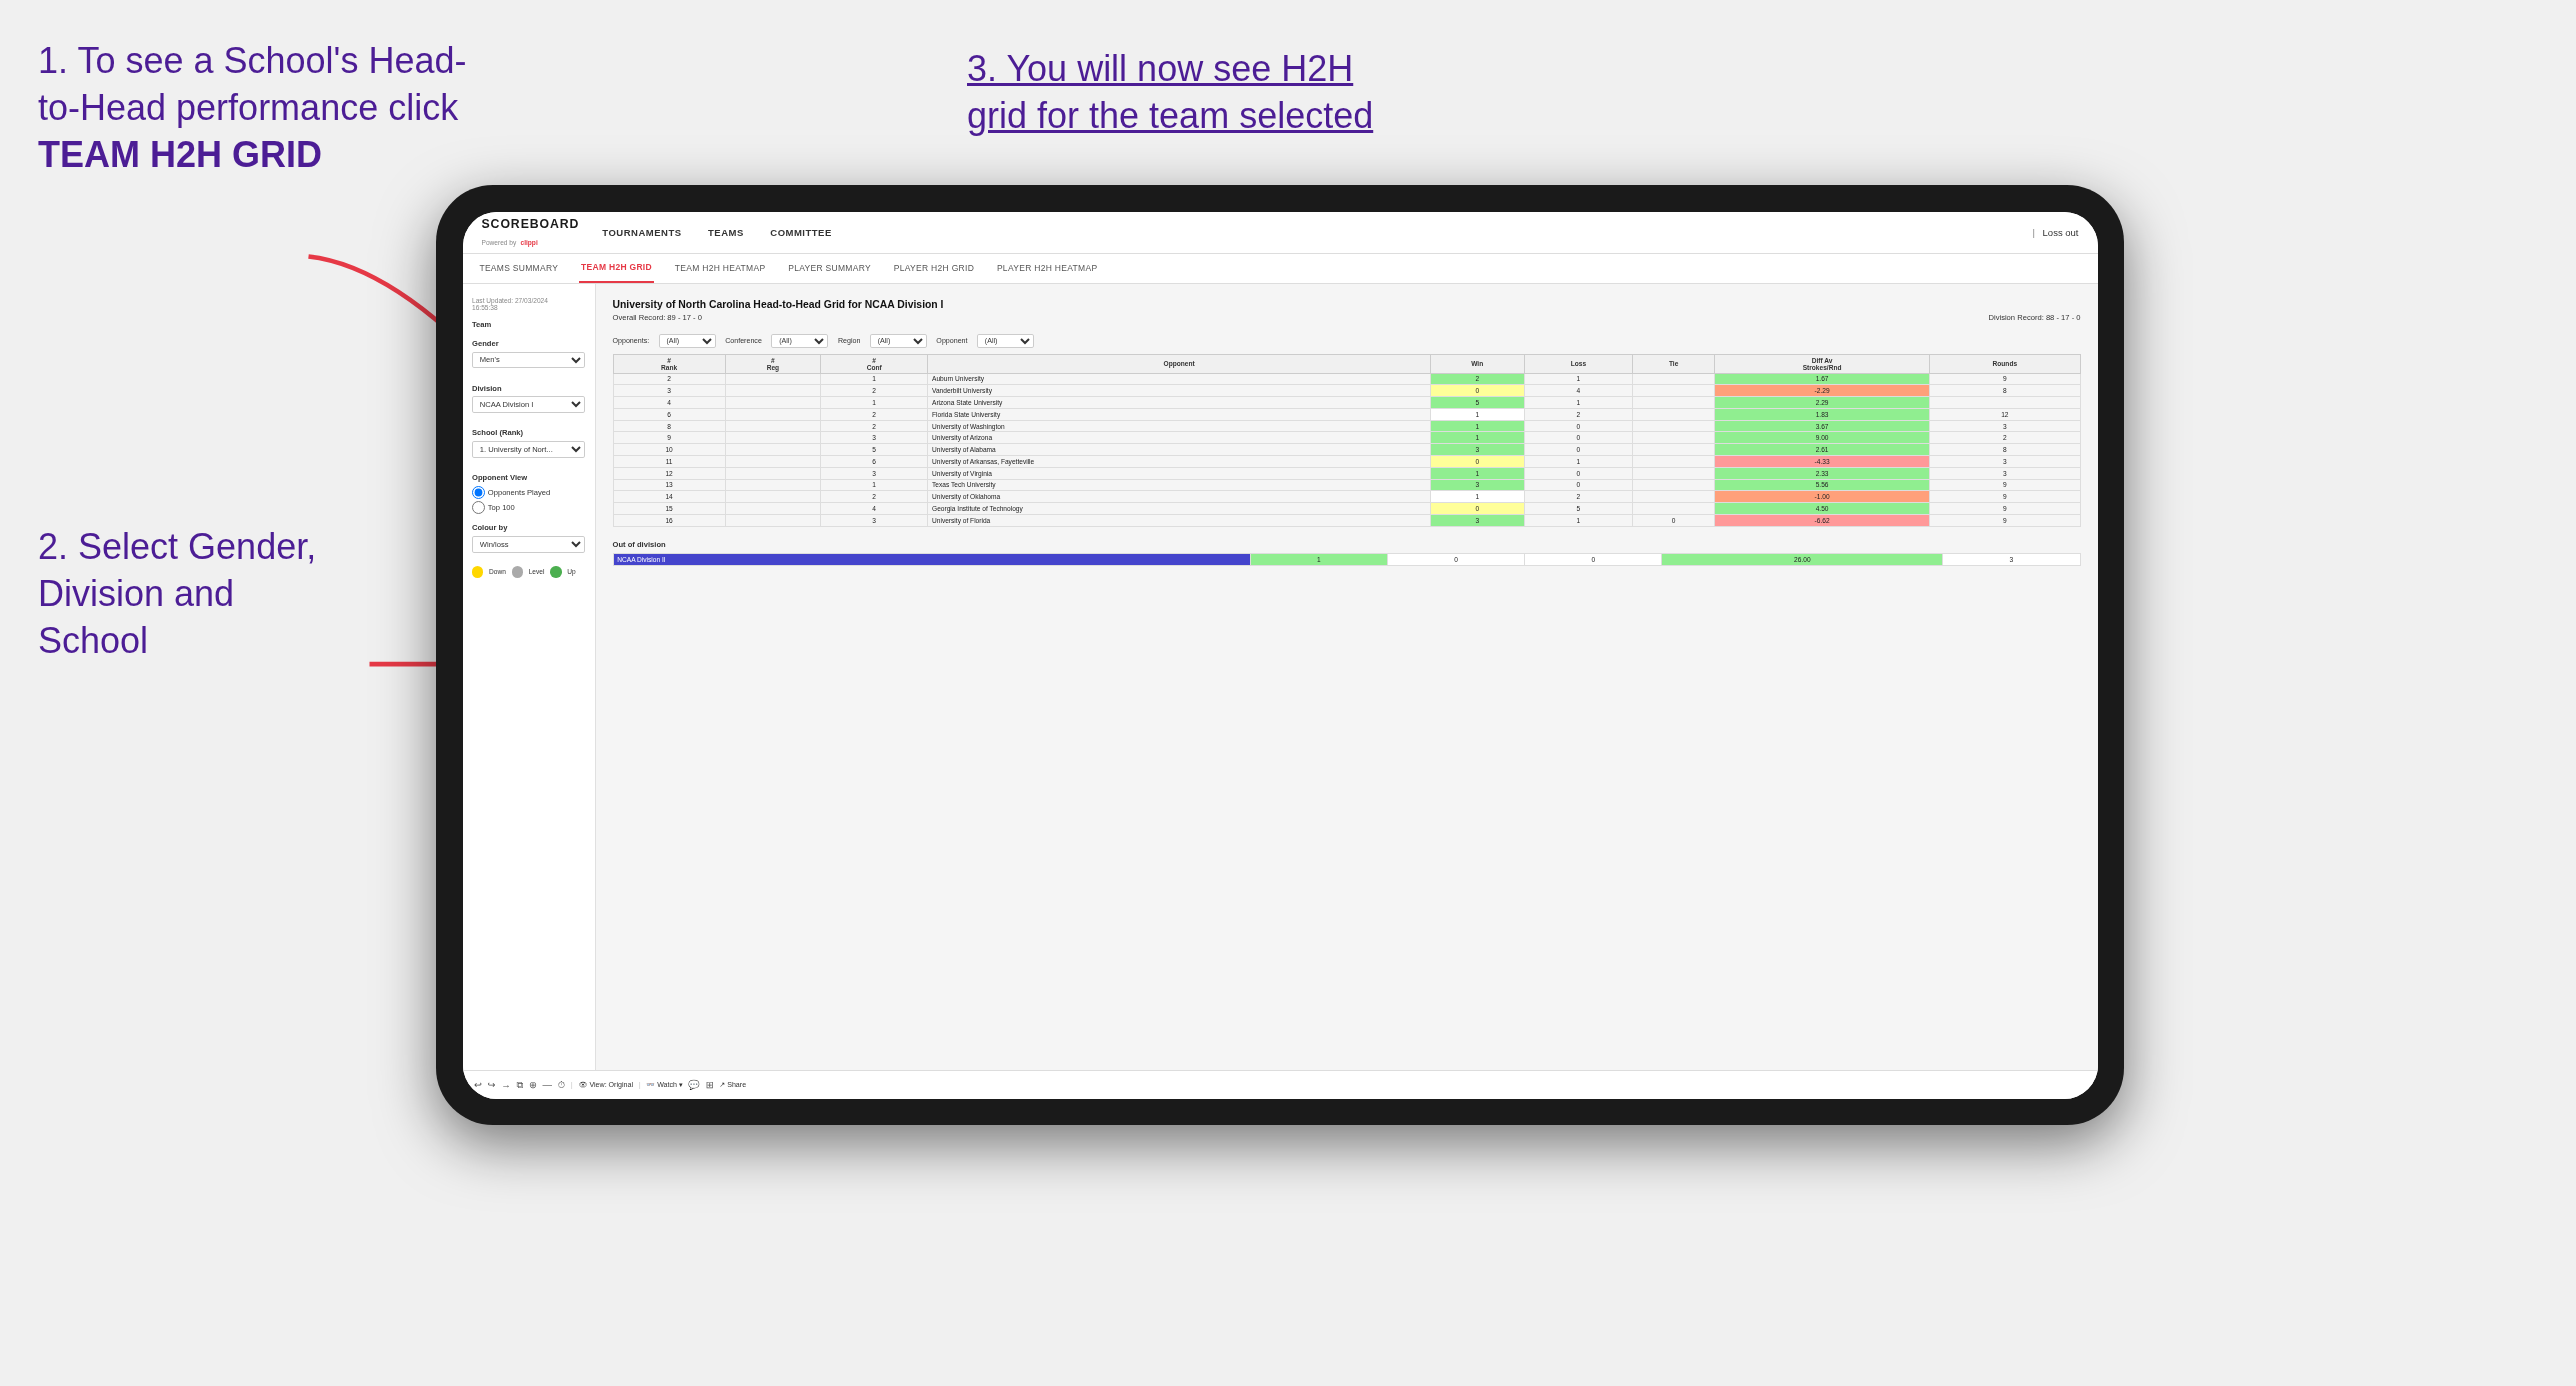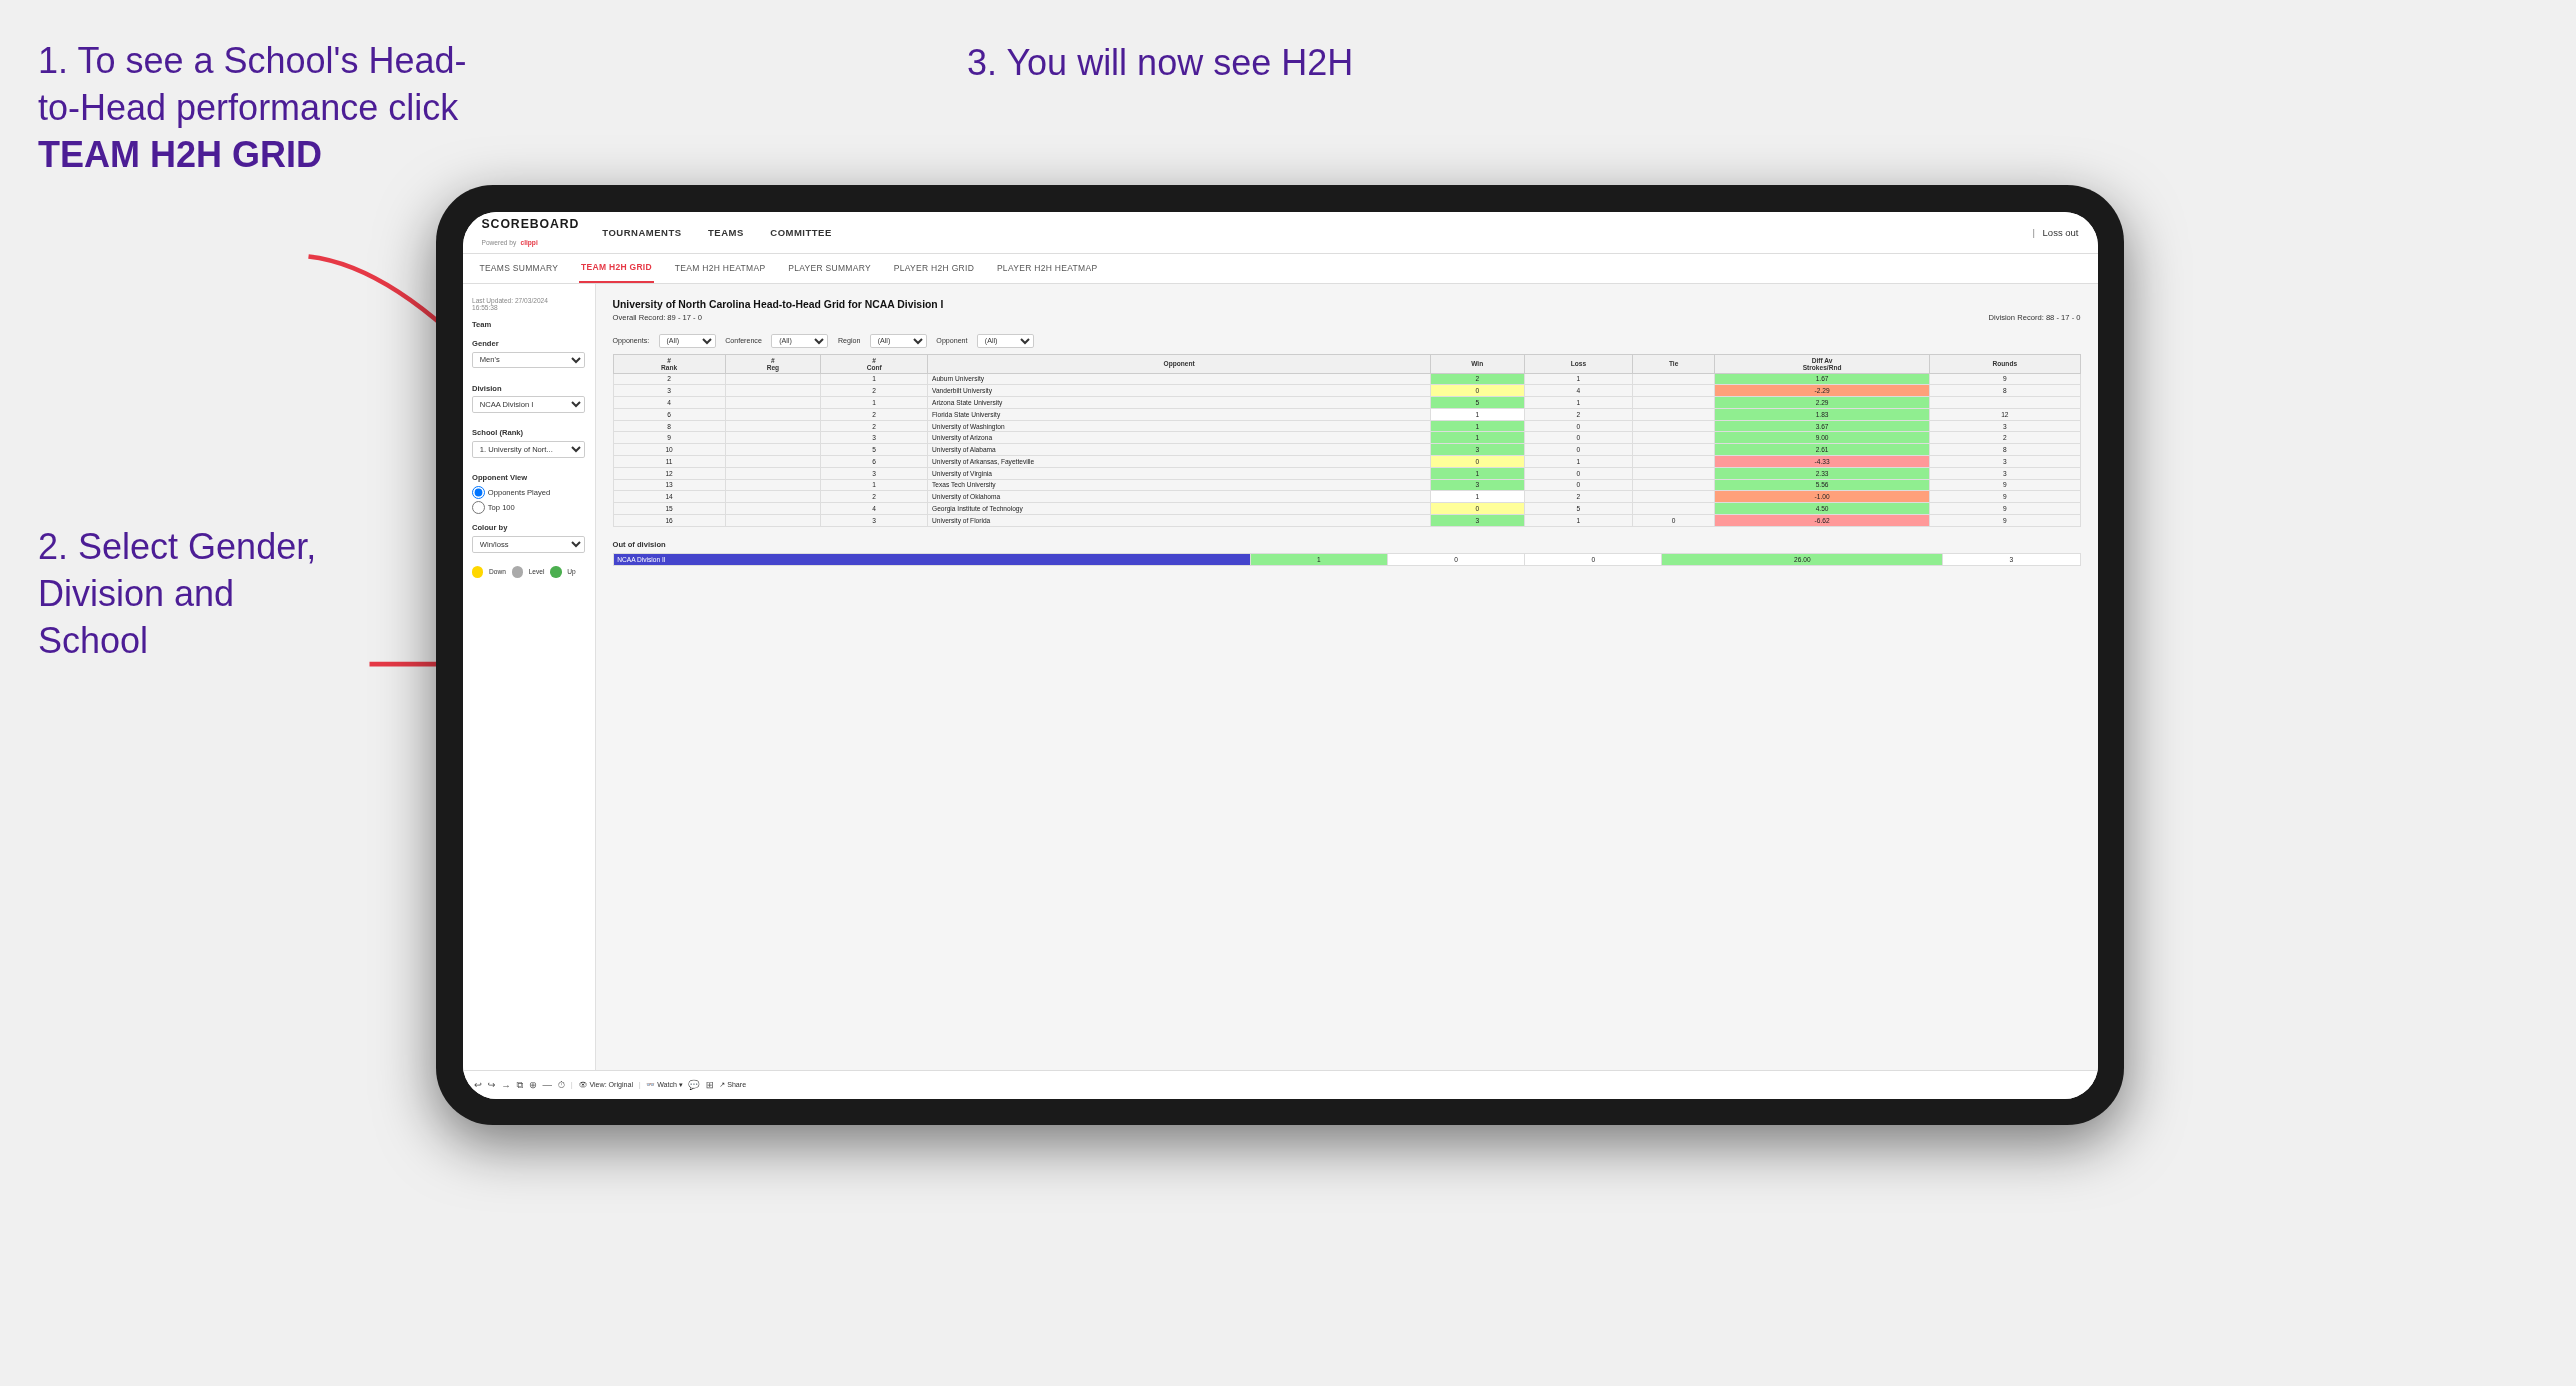--- a/index.html
+++ b/index.html
@@ -16,21 +16,21 @@
     .annotation {
       position: absolute;
       font-size: 36px;
       color: #4c1d95;
       line-height: 1.3;
     }
     .annotation strong { font-weight: 900; }
 
     #ann1 { top: 38px; left: 38px; width: 455px; }
     #ann2 { top: 524px; left: 38px; width: 360px; }
-    #ann3 { top: 40px; left: 967px; width: 550px; }
+    #ann3 { top: 46px; left: 967px; width: 550px; text-decoration: underline; }
 
     
     .arrow-svg {
       position: absolute;
       overflow: visible;
     }
 
     
     .tablet {
       position: absolute;
@@ -278,20 +278,21 @@
 </div>
 
 <div class="annotation" id="ann2">
   <span>2. Select Gender,</span><br>
   <span>Division and</span><br>
   <span>School</span>
 </div>
 
 <div class="annotation" id="ann3">
   <span>3. You will now see H2H</span><br>
+  <span>grid for the team selected</span>
 </div>
 
 <svg class="arrow-svg" style="position:absolute;top:247px;left:280px;width:247px;height:152px;" viewBox="0 0 260 160" width="247" height="152">
   <defs>
     <marker id="arrowhead1" markerWidth="8" markerHeight="8" refX="4" refY="4" orient="auto">
       <path d="M0,0 L8,4 L0,8 Z" fill="#e63946"></path>
     </marker>
   </defs>
   <path d="M 30,10 Q 120,20 230,140" stroke="#e63946" stroke-width="5" fill="none" marker-end="url(#arrowhead1)"></path>
 </svg>

